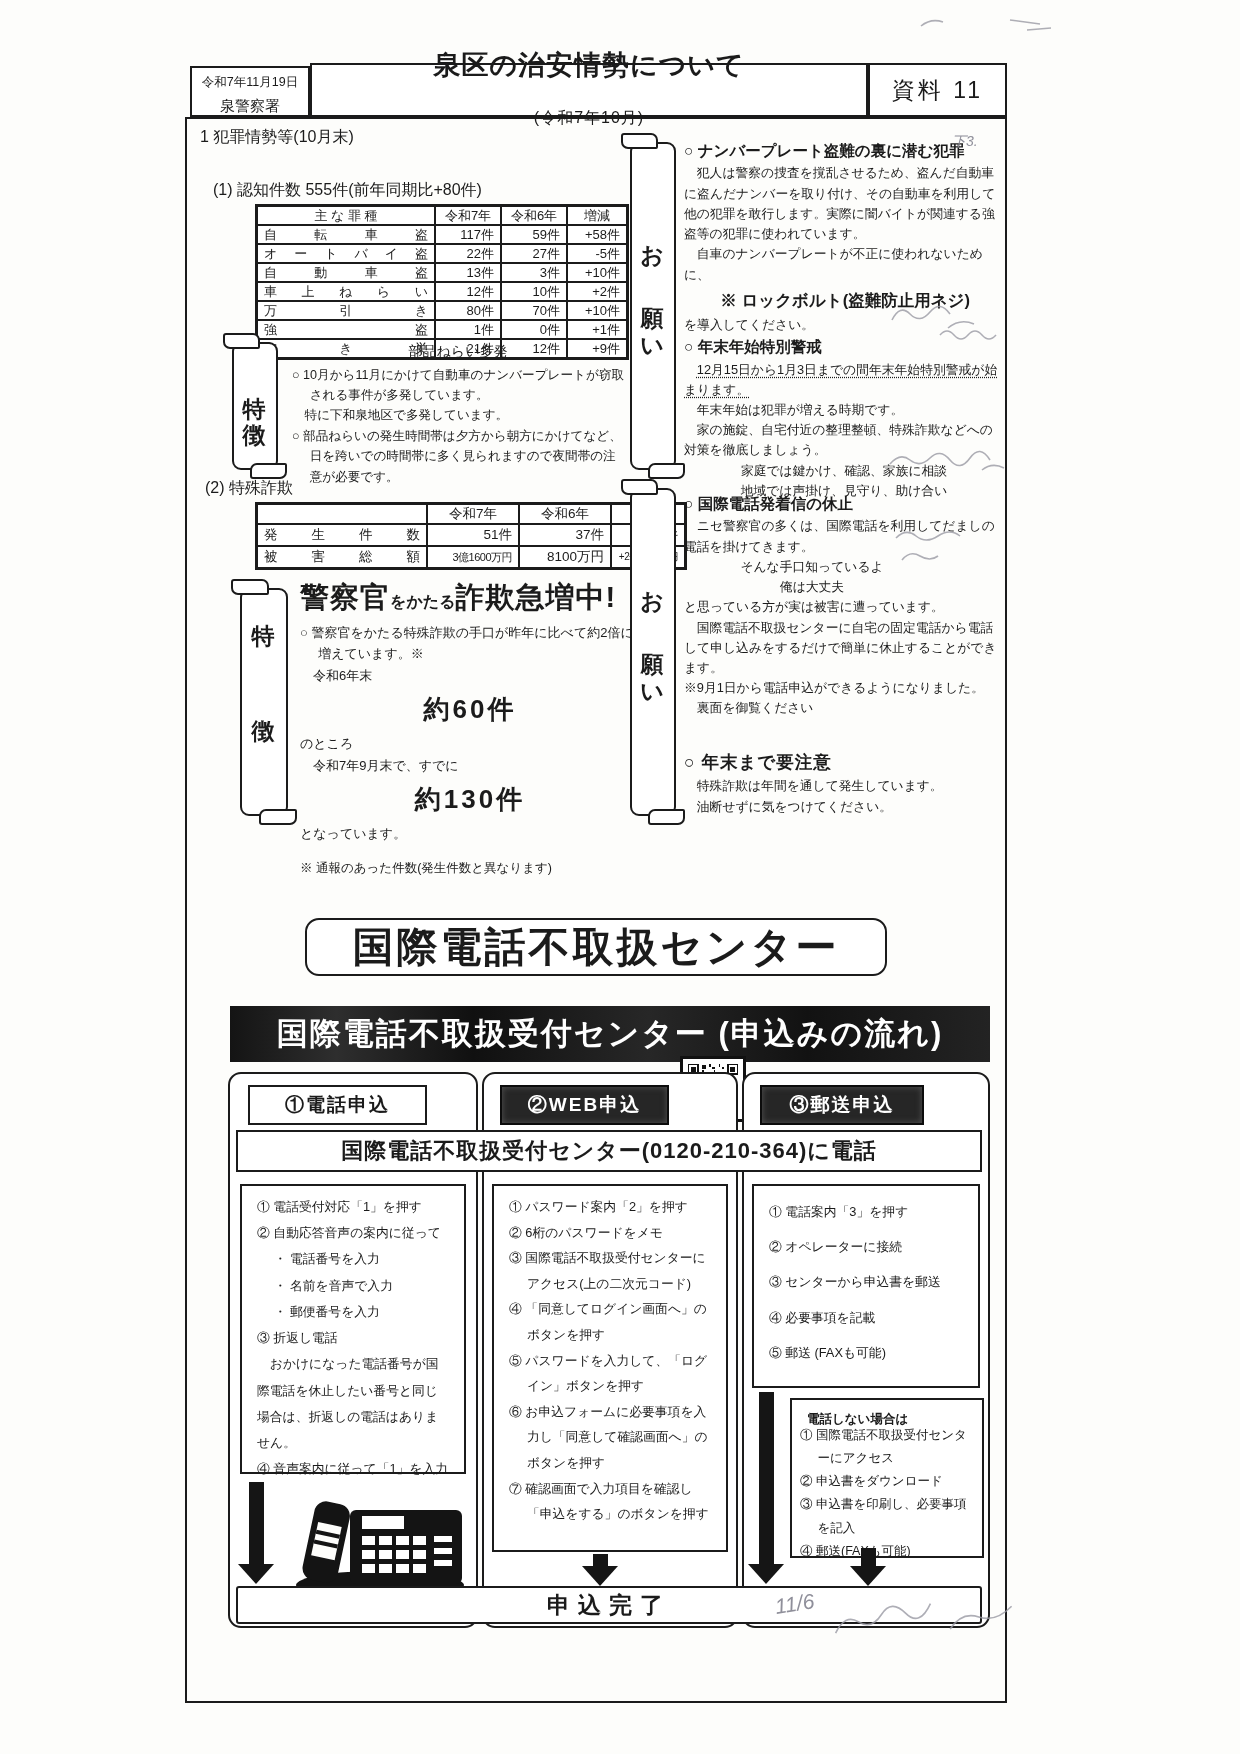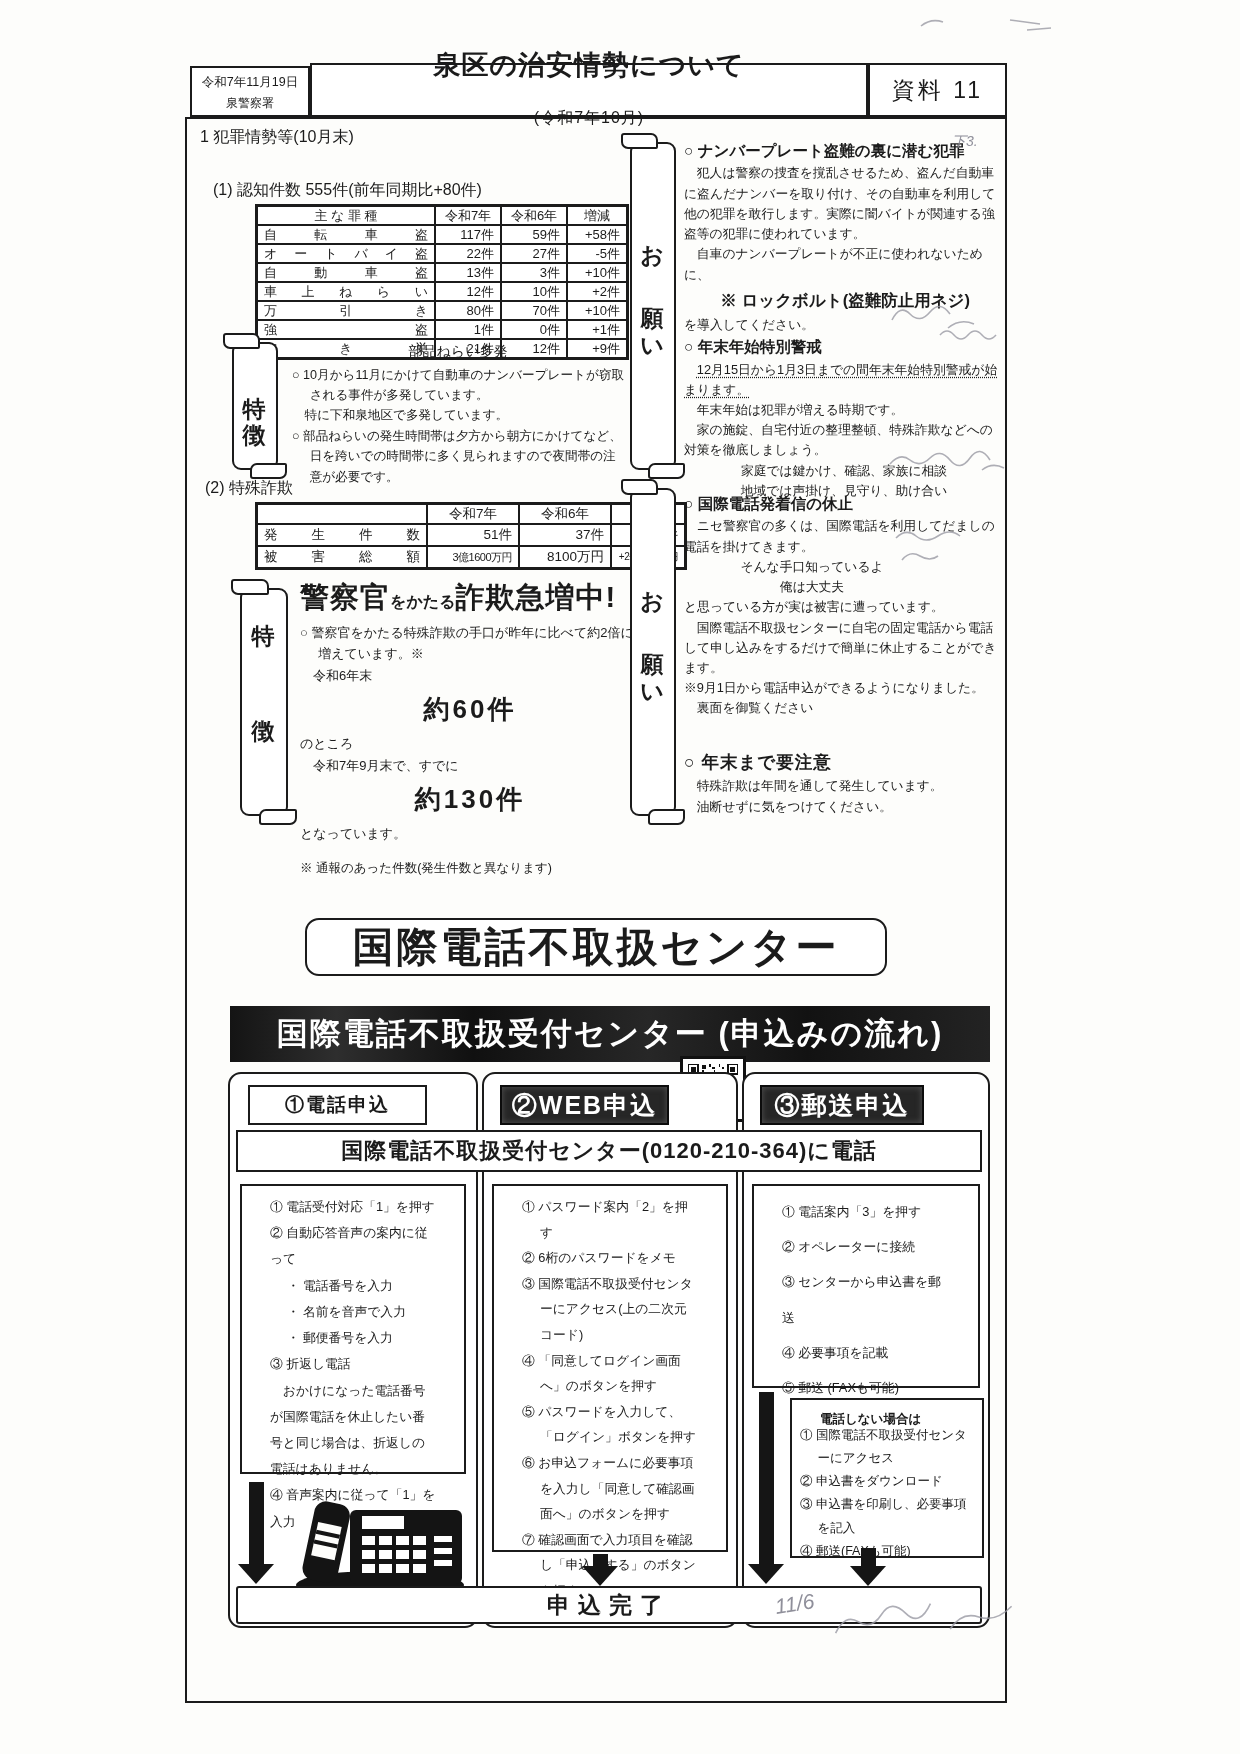--- a/index.html
+++ b/index.html
@@ -64,24 +64,24 @@
 
   
   .cbanner{border:2.5px solid #1b1b1b;border-radius:14px;font-size:41px;font-weight:800;letter-spacing:3px;}
   .bbanner{background:linear-gradient(90deg,#141414,#2e2e2e 14%,#101010 32%,#272727 55%,#121212 76%,#232323);
            color:#fff;font-size:31px;font-weight:800;letter-spacing:2px;}
 
   
   .colframe{position:absolute;border:2.5px solid #1b1b1b;border-radius:13px;background:#fff;box-sizing:border-box;}
   .hd-light{position:absolute;border:2px solid #1b1b1b;background:#fff;font-size:19px;font-weight:700;letter-spacing:2px;}
   .hd-dark{position:absolute;border:2px solid #0c0c0c;background:#262626;color:#fff;
-           font-size:25px;font-weight:700;letter-spacing:2px;box-shadow:inset 0 0 6px #555;}
+           font-size:19px;font-weight:700;letter-spacing:2px;box-shadow:inset 0 0 6px #555;}
   .phonebar{font-size:22px;font-weight:600;letter-spacing:1px;text-align:right;}
   .stepbox{position:absolute;border:2px solid #1b1b1b;background:#fff;box-sizing:border-box;
-           padding:8px 28px;font-size:12.8px;}
+           padding:8px 15px;font-size:12.8px;}
   .lh-c1>div{line-height:2.05;}
   .lh-c2>div{line-height:2.0;}
   .lh-c3>div{line-height:2.75;}
   .lh-np>div{line-height:1.85;font-size:12.5px;}
   .np-title{font-weight:600;}
   .donebar{font-size:23px;font-weight:600;letter-spacing:8px;}
 
   
   .arr{position:absolute;display:flex;flex-direction:column;align-items:center;}
   .arr .stem{width:15px;background:#151515;}
@@ -96,21 +96,21 @@
 
 <div class="page">
 
   <svg class="abs" style="left:915px;top:10px;" width="140" height="30">
     <path class="scrib" d="M6 16 q10 -8 22 -4" opacity=".45"></path>
     <path class="scrib" d="M95 10 l30 4 M112 20 l24 -2" opacity=".45"></path>
   </svg>
 
   <div class="abs box hdr-date" style="left:190px;top:66px;width:120px;height:51px;">
     <div>令和7年11月19日</div>
-    <div style="font-size:12px;">泉警察署</div>
+    <div style="font-size:15px;">泉警察署</div>
   </div>
   <div class="abs box center" style="left:310px;top:63px;width:558px;height:54px;flex-direction:column;gap:28px;">
     <div class="hdr-title">泉区の治安情勢について</div>
     <div class="hdr-sub">(令和7年10月)</div>
   </div>
   <div class="abs box center hdr-doc" style="left:868px;top:63px;width:139px;height:54px;">
     <span>資料 11</span>
   </div>
 
   <div class="abs" style="left:185px;top:117px;width:822px;height:1586px;border:2.5px solid #1b1b1b;border-top-width:2px;box-sizing:border-box;"></div>

